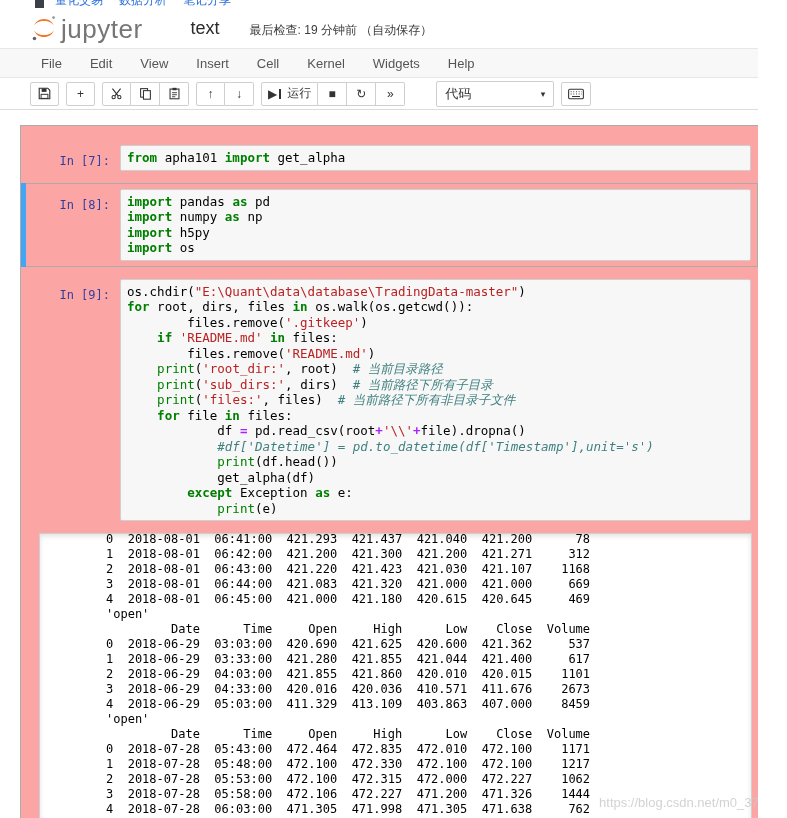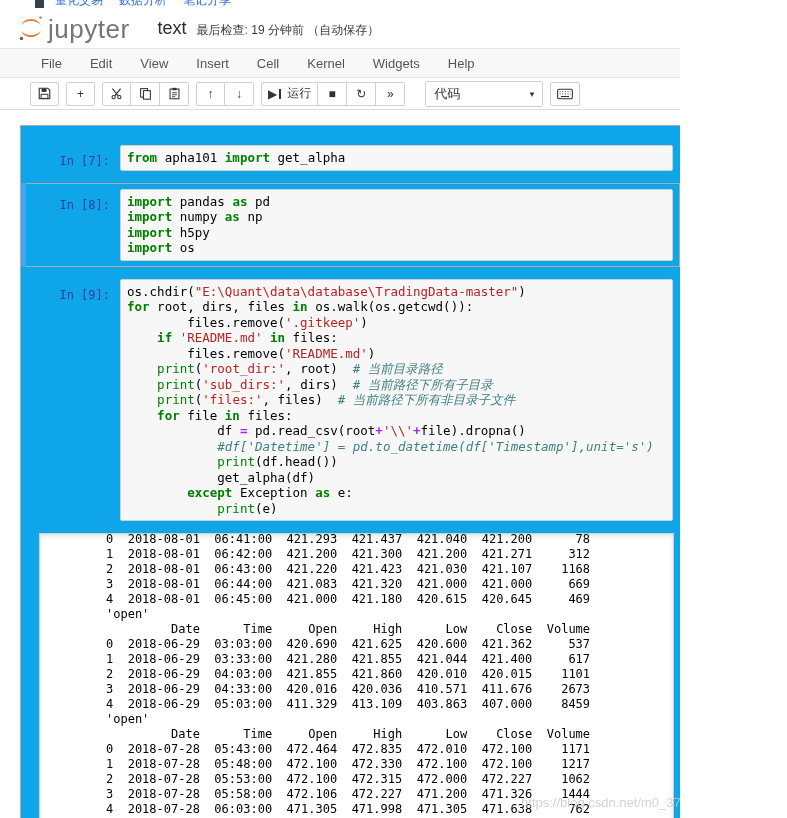--- a/index.html
+++ b/index.html
@@ -1,27 +1,27 @@
 <!DOCTYPE html>
 <html><head>
 <meta charset="utf-8">
 <style>
   * { margin:0; padding:0; box-sizing:border-box; }
   body { background:#fff; }
-  .page { position:relative; width:680px; height:818px; overflow:hidden; background:#fff;
+  .page { position:relative; width:758px; height:818px; overflow:hidden; background:#fff;
           font-family:"Liberation Sans", sans-serif; color:#333; }
 
   
   .top-strip { position:relative; height:8px; overflow:hidden; }
   .top-strip .sq { position:absolute; left:35px; top:0; width:9px; height:9px; background:#3a3f4a; }
   .top-strip .links { position:absolute; left:55px; top:-8px; display:flex; gap:16px;
                       font-size:12px; color:#2a6fdb; white-space:nowrap; }
 
   
-  .nb-header { display:flex; align-items:center; height:40px; padding-left:17px; }
+  .nb-header { display:flex; align-items:center; height:40px; padding-left:30px;gap:20px; }
   .logo { display:flex; align-items:flex-end; }
   .logo-text { font-size:26px; color:#767677; margin-left:3px; letter-spacing:0.5px; line-height:1; }
   .nb-title { font-size:18px; color:#2b2b2b; margin-left:28px; }
   .checkpoint { font-size:12px; color:#3c3c3c; margin-left:10px; padding-top:4px; }
 
   
   .menubar { height:30px; background:#f8f8f8; border-top:1px solid #e7e7e7; border-bottom:1px solid #e7e7e7;
              display:flex; align-items:center; padding-left:27px; }
   .menu-item { padding:0 14px; font-size:13px; color:#555; cursor:pointer; }
 
@@ -33,26 +33,26 @@
           align-items:center; justify-content:center; font-size:13px; color:#333; padding:0 6px; cursor:pointer; }
   .btn-group .tbtn + .tbtn { border-left:none; }
   .btn-group .tbtn:first-child { border-radius:2px 0 0 2px; }
   .btn-group .tbtn:last-child { border-radius:0 2px 2px 0; }
   .btn-group .tbtn:only-child { border-radius:2px; }
   .run-bar { display:inline-block; width:2px; height:10px; background:#333; margin-left:2px; }
   .run-label { margin-left:6px; font-size:12px; }
   .glyph { font-size:12px; line-height:1; }
   .cell-type-select { height:26px; width:118px; border:1px solid #cfcfcf; border-radius:2px; background:#fff;
                       display:flex; align-items:center; justify-content:space-between; padding:0 8px;
-                      font-size:13px; margin-left:13px; cursor:pointer; }
+                      font-size:13px; margin-left:24px; cursor:pointer; }
   .caret { font-size:9px; color:#333; }
 
   
   .nb-container { position:absolute; top:125px; left:20px; right:0; bottom:0; overflow:hidden;
-                  border-top:1px solid #ababab; border-left:1px solid #ababab; background:#0ea5e9;
+                  border-top:1px solid #ababab; border-left:1px solid #ababab; background:#fca5a5;
                   padding-top:13px; }
 
   .cell { display:flex; padding:5px 0; margin:0 0 6px 0; position:relative; border:1px solid transparent; }
   .cell.selected { border-color:#ababab; }
   .cell.selected::before { content:""; position:absolute; top:-1px; left:-1px; width:5px;
                            height:calc(100% + 2px); background:var(--selected_cell_bar, #42A5F5); }
   .prompt { width:98px; flex:0 0 98px; text-align:right; padding:9px 10px 0 0;
             font-family:"DejaVu Sans Mono", monospace; font-size:12px; color:var(--prompt, #303F9F); }
   .input-area { flex:1; margin-right:6px; background:#f7f7f7; border:1px solid #cfcfcf; border-radius:2px;
                 padding:4px 6px; font-family:"DejaVu Sans Mono", monospace; font-size:12.5px; line-height:15.5px; }

